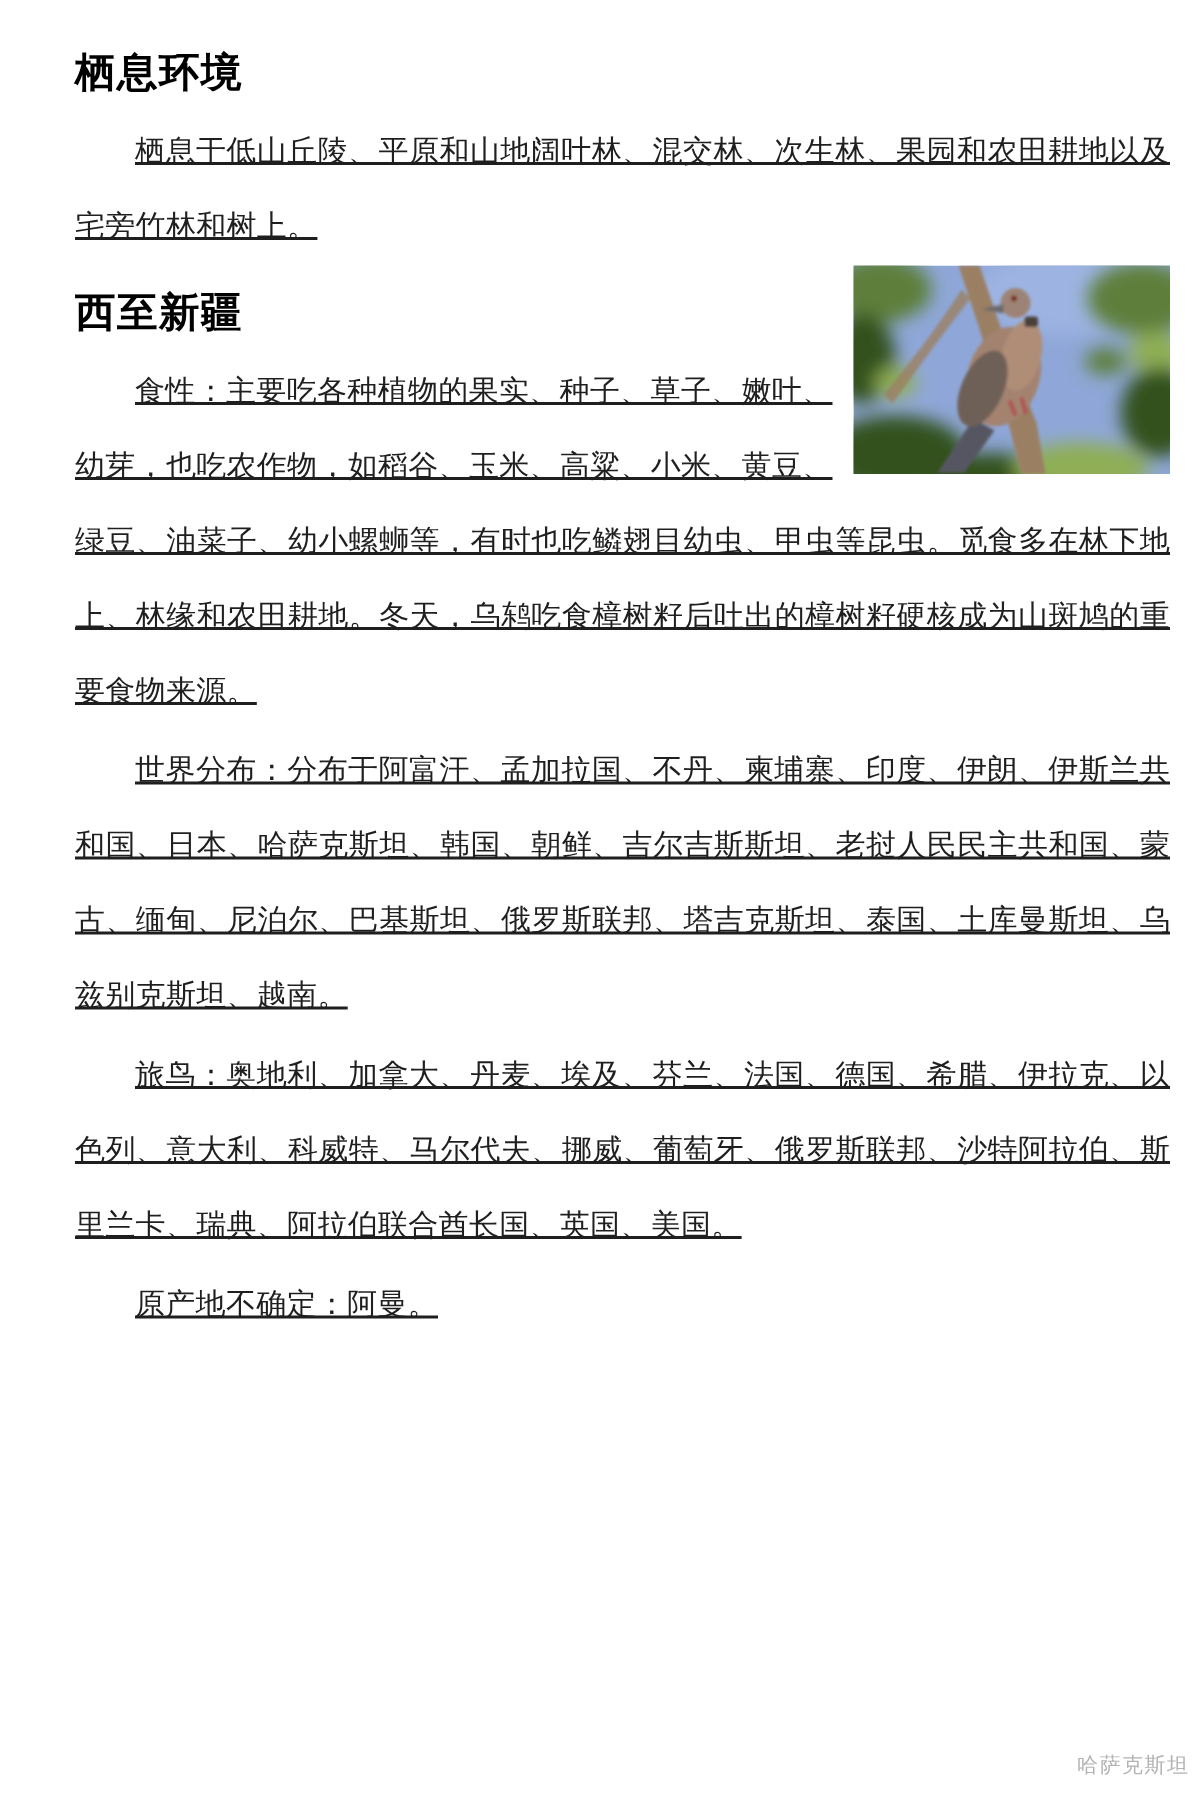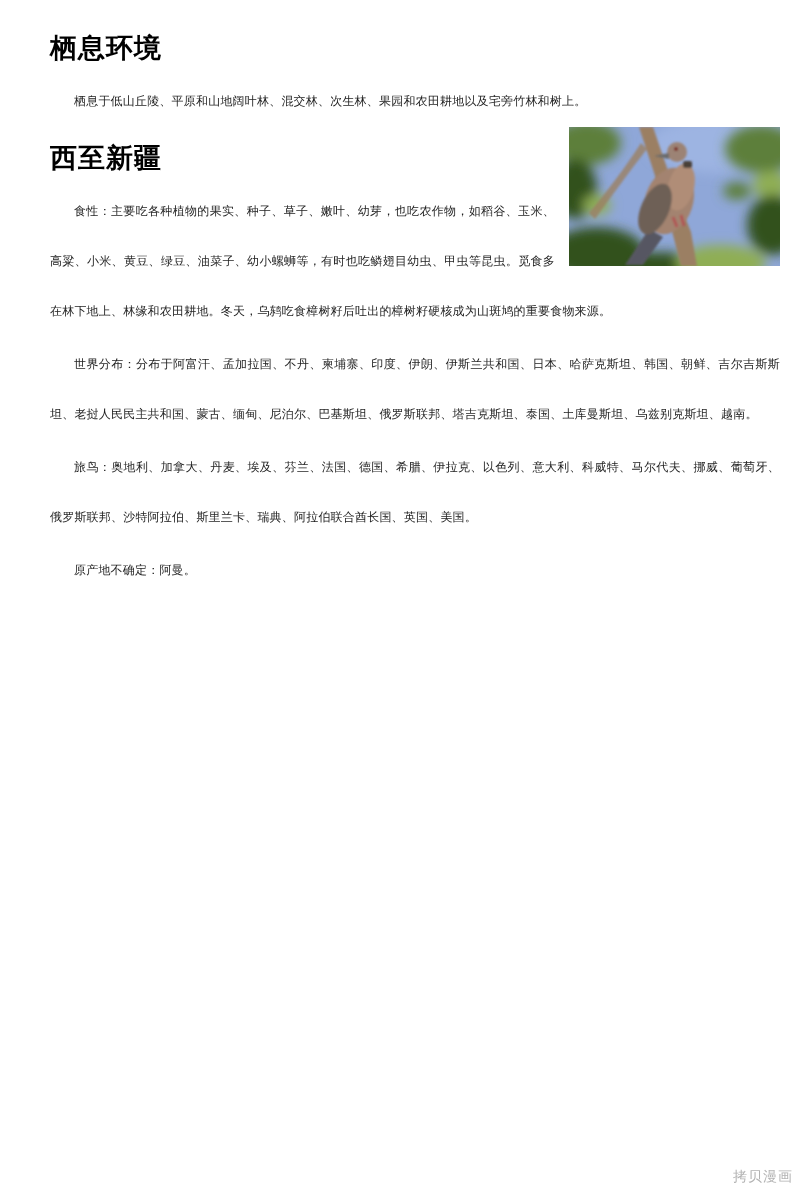--- a/index.html
+++ b/index.html
@@ -16,27 +16,28 @@
   h2.sec-heading {
     font-size: 27px;
     line-height: 36px;
     font-weight: 700;
     color: #000;
     letter-spacing: 1px;
     margin: 14px 0 10px;
   }
   section:first-of-type h2.sec-heading { margin-top: 0; }
   p.para {
-    font-size: 12px;
+    font-size: 20px;
     line-height: 50px;
     color: var(--text-color, #1f1f1f);
     margin: 0 0 3px;
     text-indent: 2em;
     text-align: justify;
     letter-spacing: 0.2px;
+    text-decoration: underline;
   }
   .photo-float {
     float: right;
     width: 211px;
     height: 139px;
     margin: -59px 0 0 14px;
   }
   .photo-float svg { display: block; width: 211px; height: 139px; }
   .watermark {
     position: absolute;
@@ -108,14 +109,14 @@
       </span><span>食性：主要吃各种植物的果实、种子、草子、嫩叶、幼芽，也吃农作物，如稻谷、玉米、高粱、小米、黄豆、绿豆、油菜子、幼小螺蛳等，有时也吃鳞翅目幼虫、甲虫等昆虫。觅食多在林下地上、林缘和农田耕地。冬天，乌鸫吃食樟树籽后吐出的樟树籽硬核成为山斑鸠的重要食物来源。</span>
     </p>
   </section>
 
   <section>
     <p class="para">世界分布：分布于阿富汗、孟加拉国、不丹、柬埔寨、印度、伊朗、伊斯兰共和国、日本、哈萨克斯坦、韩国、朝鲜、吉尔吉斯斯坦、老挝人民民主共和国、蒙古、缅甸、尼泊尔、巴基斯坦、俄罗斯联邦、塔吉克斯坦、泰国、土库曼斯坦、乌兹别克斯坦、越南。</p>
     <p class="para">旅鸟：奥地利、加拿大、丹麦、埃及、芬兰、法国、德国、希腊、伊拉克、以色列、意大利、科威特、马尔代夫、挪威、葡萄牙、俄罗斯联邦、沙特阿拉伯、斯里兰卡、瑞典、阿拉伯联合酋长国、英国、美国。</p>
     <p class="para">原产地不确定：阿曼。</p>
   </section>
 
-  <div class="watermark">拷贝漫画</div>
+  <div class="watermark">哈萨克斯坦</div>
 </div>
 
 </body></html>

